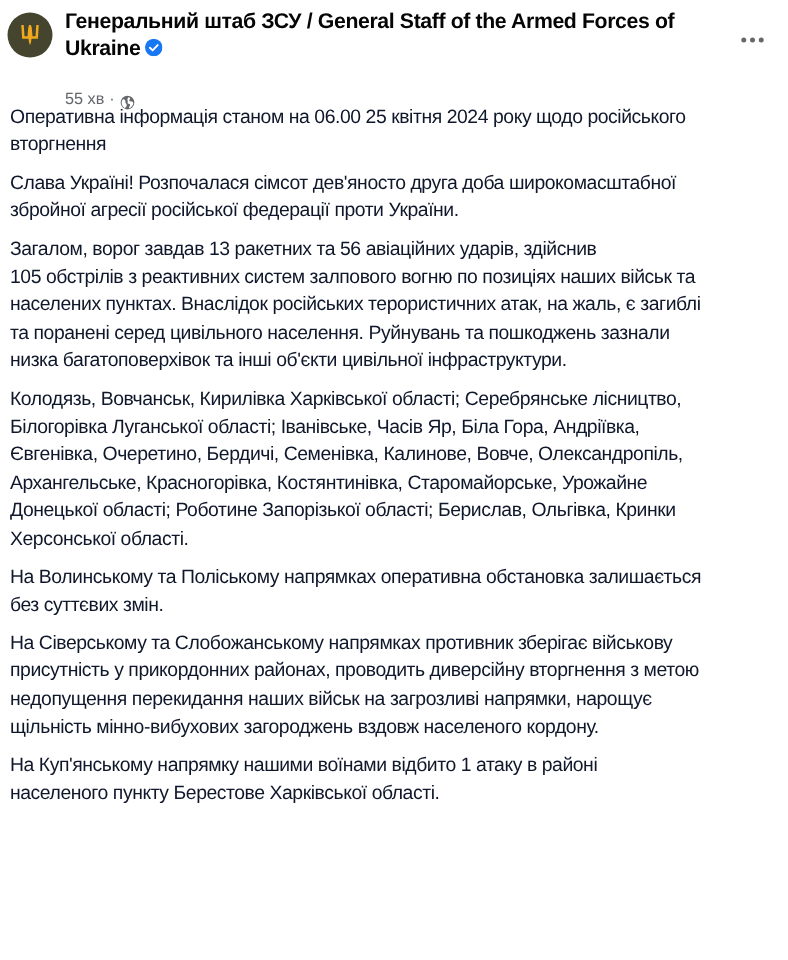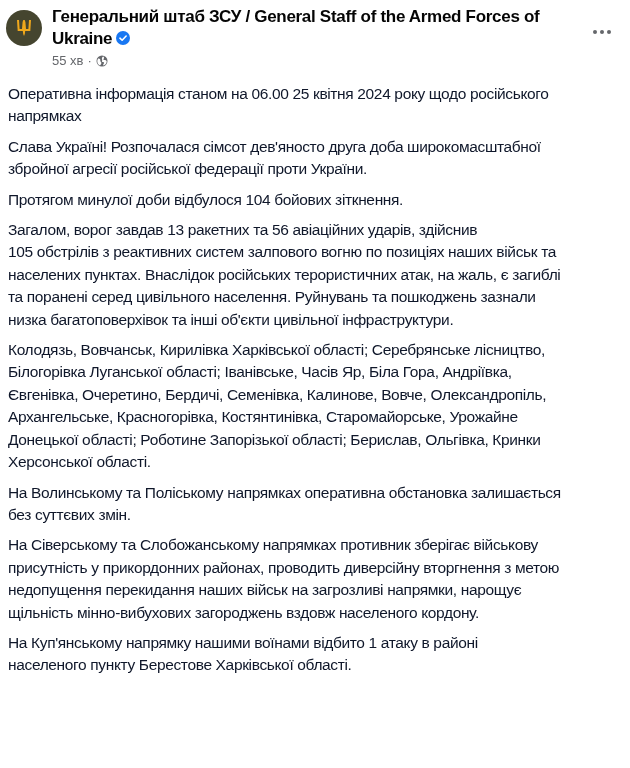--- a/index.html
+++ b/index.html
@@ -16,21 +16,21 @@
   }
   .avatar svg { width: 16px; height: 18px; }
   .title-block { position: absolute; left: 52px; top: 6px; width: 500px; }
   .page-name {
     font-size: 17px; font-weight: bold; line-height: 22px; color: #050505;
     letter-spacing: -0.3px; cursor: pointer;
   }
   .verified {
     display: inline-block; width: 14px; height: 14px; vertical-align: -1px; margin-left: 4px;
   }
-  .meta { font-size: 13px; color: #65676b; line-height: 18px; margin-top: 2px; display: flex; align-items: center; gap: 3px; }
+  .meta { font-size: 13px; color: #65676b; line-height: 18px; margin-top: 20px; display: flex; align-items: flex-end; gap: 3px; }
   .meta .dot { margin: 0 1px; }
   .globe { width: 12px; height: 12px; display: inline-block; }
   .more-btn {
     position: absolute; left: 586px; top: 24px; width: 32px; height: 16px;
     display: flex; align-items: center; justify-content: center; gap: 3px; cursor: pointer;
   }
   .more-btn span { width: 4px; height: 4px; border-radius: 50%; background: #65676b; display: block; }
 
   .post-body { position: absolute; left: 8px; top: 83px; width: 616px; }
   .para { margin: 0 0 8px 0; }
@@ -68,28 +68,25 @@
   <div class="more-btn">
     <span></span>
     <span></span>
     <span></span>
   </div>
 </div>
 
 <div class="post-body">
   <div class="para">
     <div class="line">Оперативна інформація станом на 06.00 25 квітня 2024 року щодо російського</div>
-    <div class="line">напрямках</div>
+    <div class="line">вторгнення</div>
   </div>
   <div class="para">
     <div class="line">Слава Україні! Розпочалася сімсот дев'яносто друга доба широкомасштабної</div>
     <div class="line">збройної агресії російської федерації проти України.</div>
-  </div>
-  <div class="para">
-    <div class="line">Протягом минулої доби відбулося 104 бойових зіткнення.</div>
   </div>
   <div class="para">
     <div class="line">Загалом, ворог завдав 13 ракетних та 56 авіаційних ударів, здійснив</div>
     <div class="line">105 обстрілів з реактивних систем залпового вогню по позиціях наших військ та</div>
     <div class="line">населених пунктах. Внаслідок російських терористичних атак, на жаль, є загиблі</div>
     <div class="line">та поранені серед цивільного населення. Руйнувань та пошкоджень зазнали</div>
     <div class="line">низка багатоповерхівок та інші об'єкти цивільної інфраструктури.</div>
   </div>
   <div class="para">
     <div class="line">Колодязь, Вовчанськ, Кирилівка Харківської області; Серебрянське лісництво,</div>

